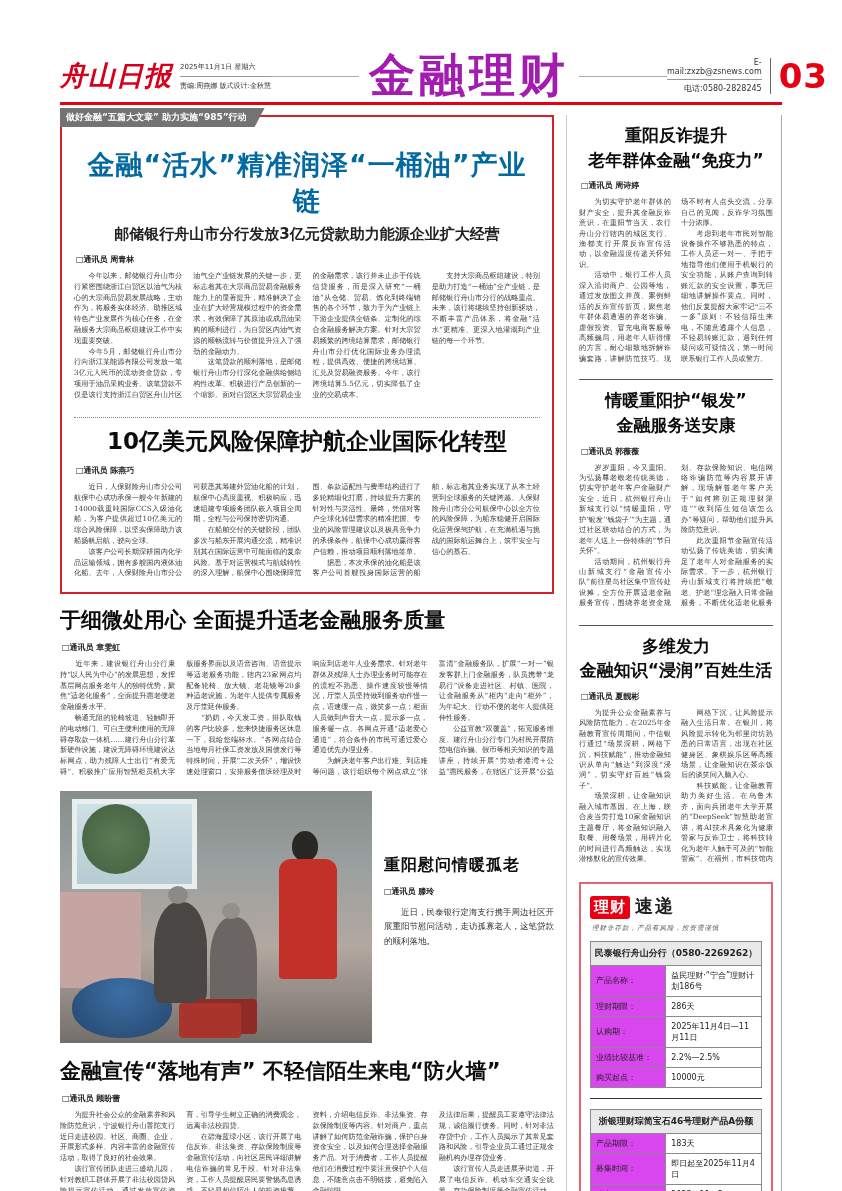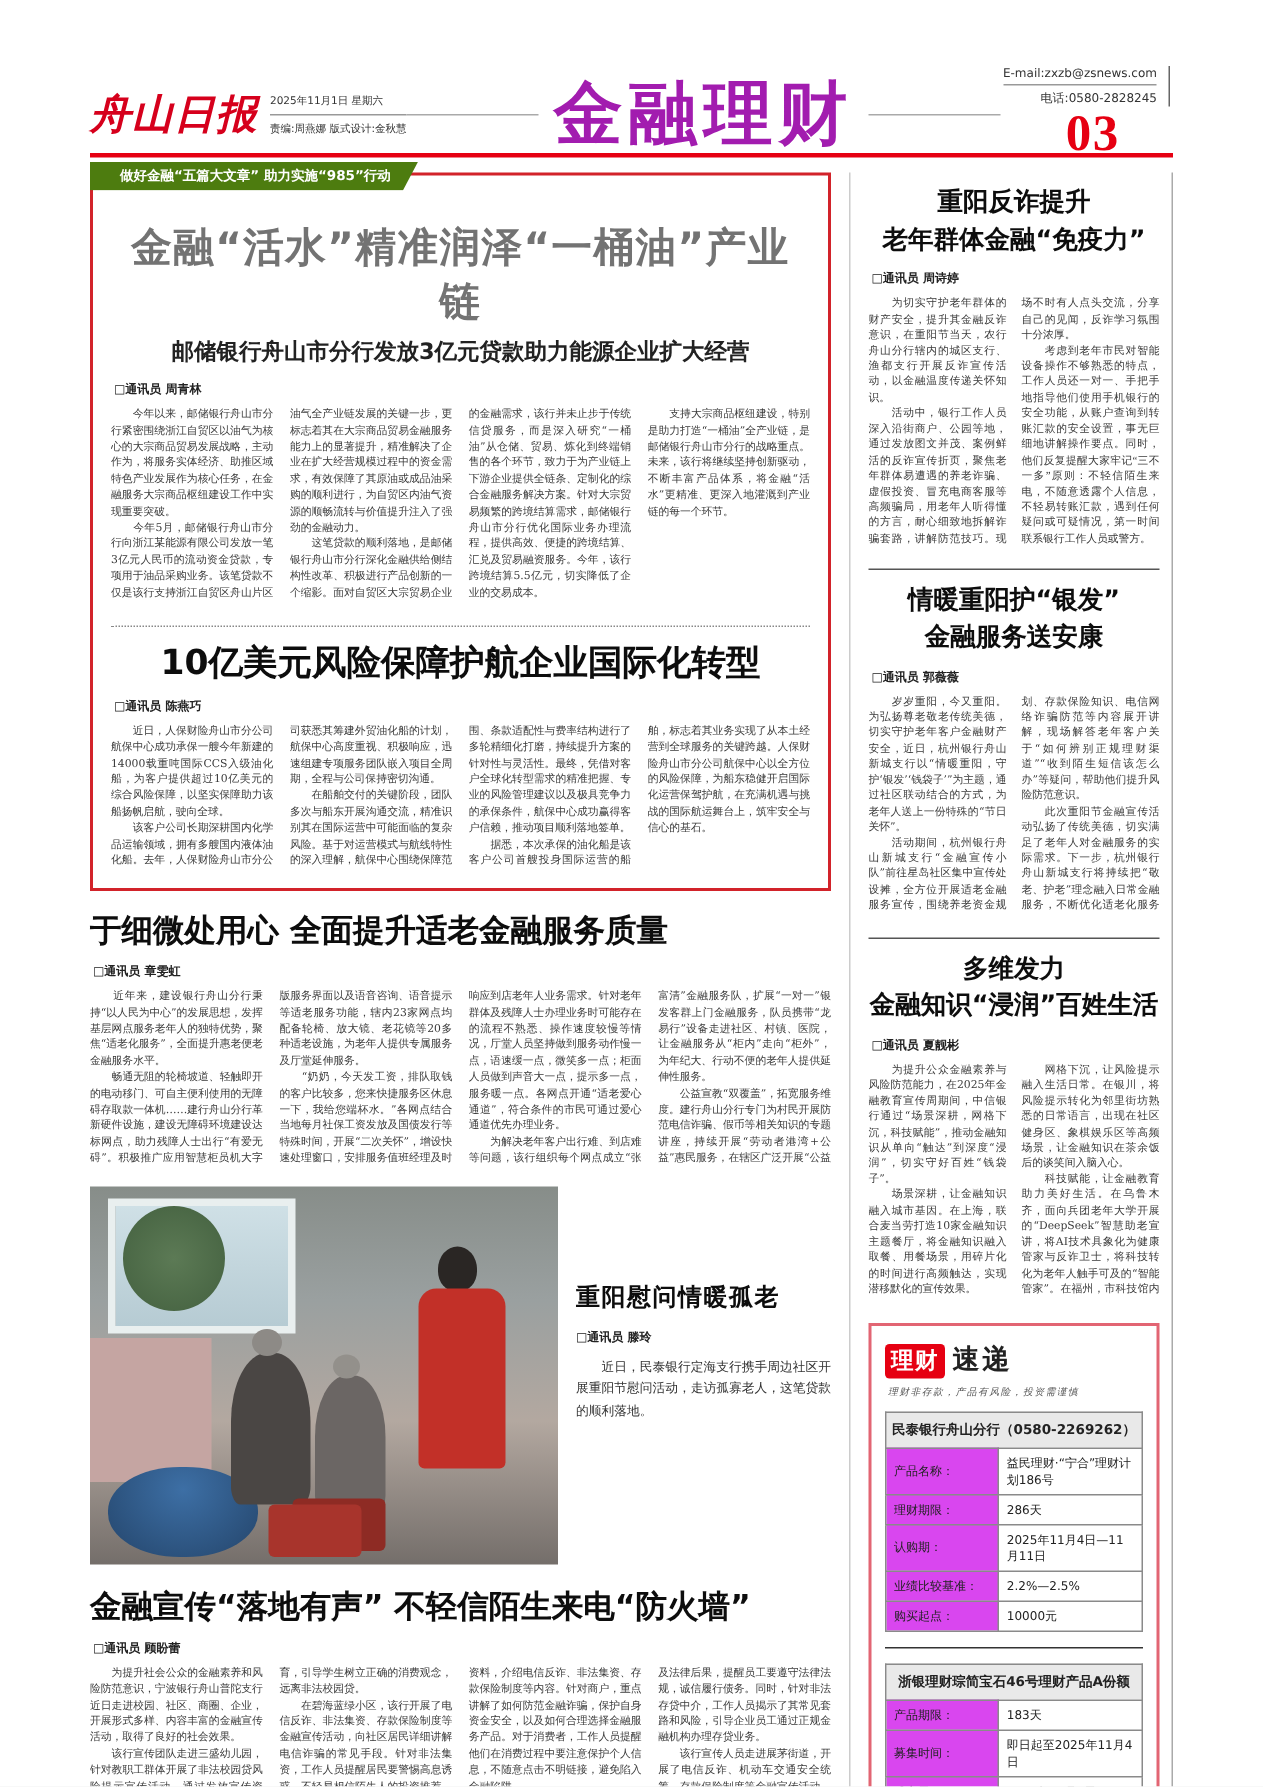--- a/index.html
+++ b/index.html
@@ -10,36 +10,36 @@
   
   .masthead-row { display:flex; align-items:center; padding-top:52px; height:100px; }
   .masthead-left { display:flex; align-items:center; gap:8px; width:262px; }
   .masthead { color:#d6001c; font-family:"DejaVu Serif", serif; font-weight:bold; font-style:italic; font-size:27px; letter-spacing:1px; white-space:nowrap; }
   .dateblock { font-size:7px; color:#333; }
   .date-line { padding-bottom:4px; border-bottom:1px solid #999; margin-bottom:4px; white-space:nowrap; }
   .editor-line { white-space:nowrap; }
   .section-title-wrap { flex:1; display:flex; align-items:center; justify-content:center; gap:10px; }
   .rule-line { display:inline-block; width:88px; height:1px; background:#aaa; }
   .section-title { font-family:"DejaVu Serif", serif; font-size:46px; font-weight:900; color:#a21caf; letter-spacing:4px; white-space:nowrap; }
-  .header-right { display:flex; align-items:center; width:225px; justify-content:space-between;flex-direction:column; }
+  .header-right { display:flex; align-items:center; width:225px; justify-content:space-between; }
   .contact { text-align:right; font-size:8px; color:#333; padding-right:8px; border-right:1.5px solid #666; }
   .contact .email { border-bottom:1px solid #999; padding-bottom:3px; margin-bottom:3px; }
-  .pageno { color:#e60012; font-size:34px; font-weight:bold; padding-left:8px; letter-spacing:1px;font-family:Liberation Serif, serif; }
+  .pageno { color:#e60012; font-size:34px; font-weight:bold; padding-left:8px; letter-spacing:1px; }
   .red-rule { height:3px; background:#e60012; margin-top:2px; }
 
   
   .content { display:flex; gap:12px; margin-top:10px; position:relative; }
   .left-col { width:494px; }
   .v-rule { width:1px; background:#ccc; }
   .right-col { flex:1; position:relative; padding-right:8px; border-right:1px solid #aaa; }
 
   
   .lead-box { position:relative; border:2px solid #d2232a; padding:30px 12px 10px 12px; }
-  .tag { position:absolute; top:-9px; left:-2px; background:#4d7c0f; color:#fff; font-size:9px; font-weight:bold; padding:3px 18px 3px 20px; clip-path:polygon(0 0,100% 0,calc(100% - 10px) 100%,0 100%); white-space:nowrap;text-align:center; }
-  .headline-xl { text-align:center; font-size:27px; font-weight:900; color:#737373; letter-spacing:1px; }
+  .tag { position:absolute; top:-9px; left:-2px; background:#737373; color:#fff; font-size:9px; font-weight:bold; padding:3px 18px 3px 6px; clip-path:polygon(0 0,100% 0,calc(100% - 10px) 100%,0 100%); white-space:nowrap;text-align:center; }
+  .headline-xl { text-align:center; font-size:27px; font-weight:900; color:#0369a1; letter-spacing:1px; }
   .subhead { text-align:center; font-size:15px; font-weight:bold; color:#222; margin-top:6px; margin-bottom:10px; }
   .headline-l { text-align:center; font-size:23px; font-weight:900; color:#0d0d0d; margin-top:4px; }
   .headline-m { text-align:left; font-size:21px; font-weight:900; color:#0d0d0d; }
   .byline { font-size:8px; color:#222; margin:8px 0 6px 2px; font-weight:bold; }
   .body-text { font-family:"DejaVu Serif", serif; font-size:7.2px; line-height:1.5; color:#3a3a3a; text-align:justify; white-space:pre-line; column-gap:11px; column-fill:auto; overflow:hidden; }
   .cols4 { column-count:4; }
   .h-a1 { height:134px; }
   .h-a2 { height:100px; }
   .dotted-sep { border-top:1.5px dotted #888; margin:12px 0 8px 0; }
 

